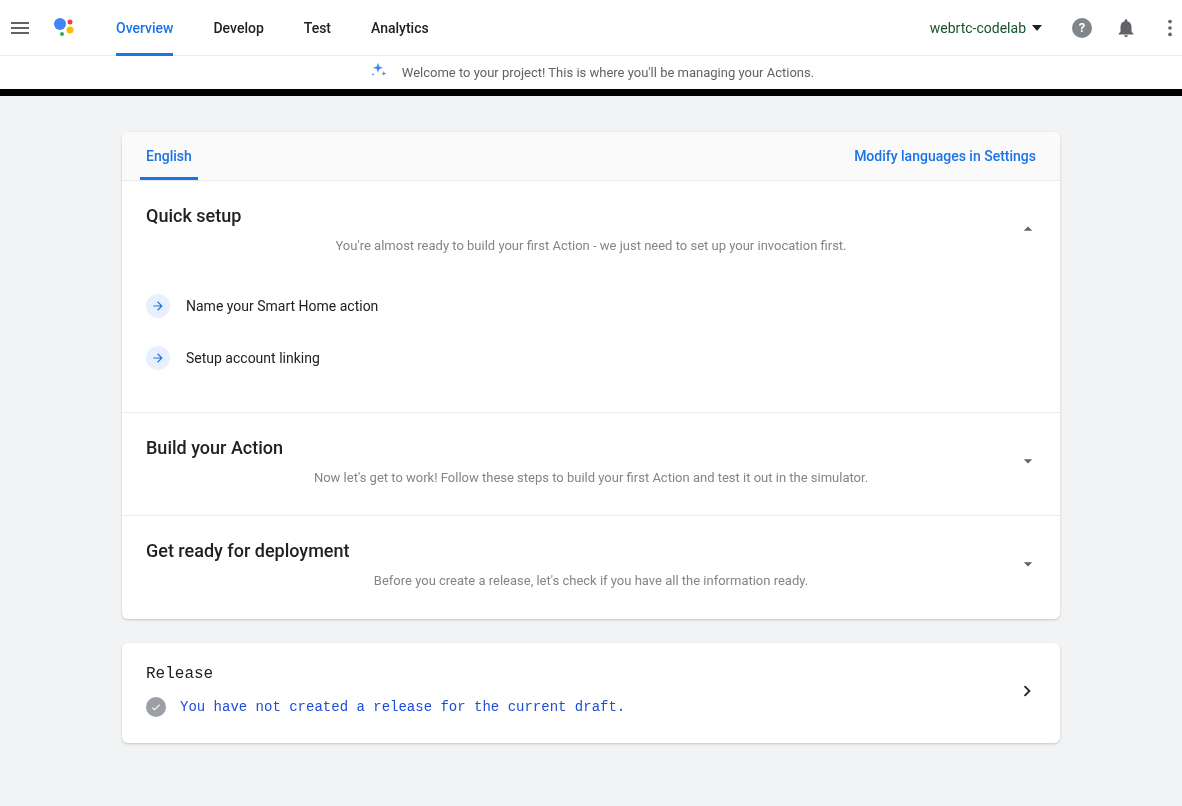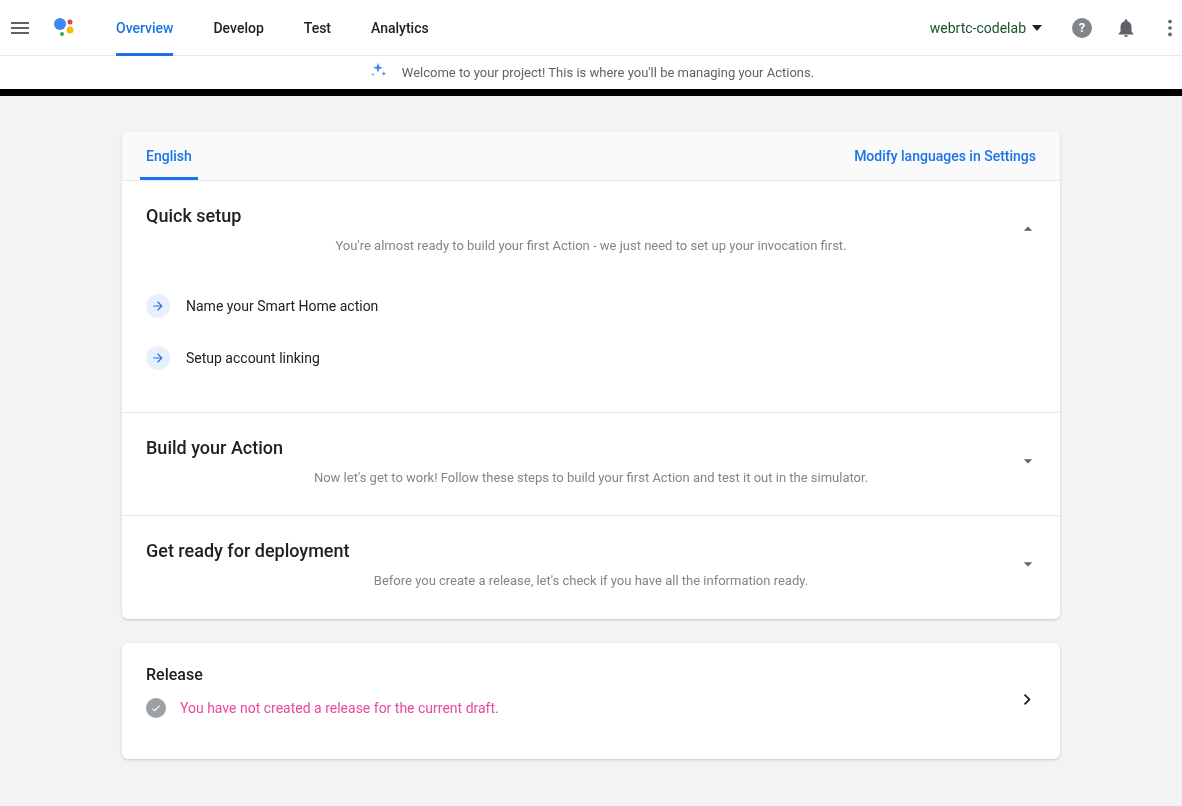--- a/index.html
+++ b/index.html
@@ -201,22 +201,23 @@
       flex-shrink: 0;
     }
     .setup-label {
       font-size: 14px;
       color: #202124;
     }
     .release-card {
       background: #fff;
       border-radius: 6px;
       box-shadow: 0 1px 2px rgba(60,64,67,0.15), 0 1px 3px rgba(60,64,67,0.1);
-      padding: 22px 24px 41px;
+      padding: 22px 24px 26px;
       position: relative;
+      font-family: Liberation Mono, monospace;
     }
     .release-title {
       font-size: 16px;
       font-weight: 500;
       margin-bottom: 14px;
     }
     .release-row {
       display: flex;
       align-items: center;
       gap: 14px;
@@ -227,21 +228,21 @@
       border-radius: 50%;
       background: #9aa0a6;
       display: flex;
       align-items: center;
       justify-content: center;
       color: #fff;
       flex-shrink: 0;
     }
     .release-text {
       font-size: 14px;
-      color: #ec4899;
+      color: #1d4ed8;
     }
     .release-chevron {
       position: absolute;
       right: 22px;
       top: 50%;
       transform: translateY(-50%);
       color: #202124;
       cursor: pointer;
     }
   </style>

